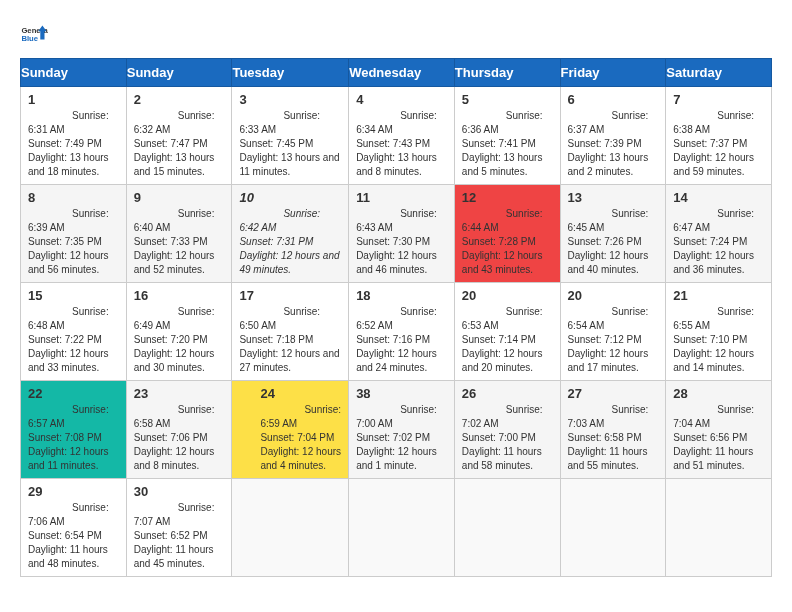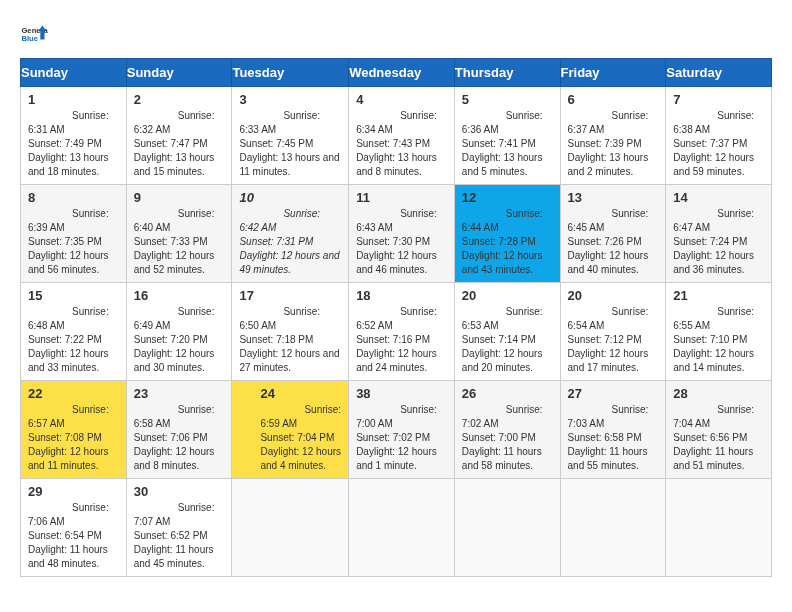--- a/index.html
+++ b/index.html
@@ -151,21 +151,21 @@
         <span class="day-info">Sunrise: 6:40 AM<br>Sunset: 7:33 PM<br>Daylight: 12 hours and 52 minutes.</span>
       </td>
         <td style="background: rgb(245, 245, 245); font-style: italic;">
         <span class="day-number">10</span>
         <span class="day-info">Sunrise: 6:42 AM<br>Sunset: 7:31 PM<br>Daylight: 12 hours and 49 minutes.</span>
       </td>
         <td style="background: rgb(245, 245, 245);">
         <span class="day-number">11</span>
         <span class="day-info">Sunrise: 6:43 AM<br>Sunset: 7:30 PM<br>Daylight: 12 hours and 46 minutes.</span>
       </td>
-        <td style="background: #0ea5e9;">
+        <td style="background: #ef4444;">
         <span class="day-number">12</span>
         <span class="day-info">Sunrise: 6:44 AM<br>Sunset: 7:28 PM<br>Daylight: 12 hours and 43 minutes.</span>
       </td>
         <td style="background: rgb(245, 245, 245);">
         <span class="day-number">13</span>
         <span class="day-info">Sunrise: 6:45 AM<br>Sunset: 7:26 PM<br>Daylight: 12 hours and 40 minutes.</span>
       </td>
         <td style="background: rgb(245, 245, 245);">
         <span class="day-number">14</span>
         <span class="day-info">Sunrise: 6:47 AM<br>Sunset: 7:24 PM<br>Daylight: 12 hours and 36 minutes.</span>
@@ -195,21 +195,21 @@
         <td>
         <span class="day-number">20</span>
         <span class="day-info">Sunrise: 6:54 AM<br>Sunset: 7:12 PM<br>Daylight: 12 hours and 17 minutes.</span>
       </td>
         <td>
         <span class="day-number">21</span>
         <span class="day-info">Sunrise: 6:55 AM<br>Sunset: 7:10 PM<br>Daylight: 12 hours and 14 minutes.</span>
       </td>
       </tr>
       <tr style="background: rgb(245, 245, 245);">
-        <td style="background: #fde047;">
+        <td style="background: #14b8a6;">
         <span class="day-number">22</span>
         <span class="day-info">Sunrise: 6:57 AM<br>Sunset: 7:08 PM<br>Daylight: 12 hours and 11 minutes.</span>
       </td>
         <td style="background: rgb(245, 245, 245);">
         <span class="day-number">23</span>
         <span class="day-info">Sunrise: 6:58 AM<br>Sunset: 7:06 PM<br>Daylight: 12 hours and 8 minutes.</span>
       </td>
         <td style="background: #fde047; padding-left: 28px;">
         <span class="day-number">24</span>
         <span class="day-info">Sunrise: 6:59 AM<br>Sunset: 7:04 PM<br>Daylight: 12 hours and 4 minutes.</span>

